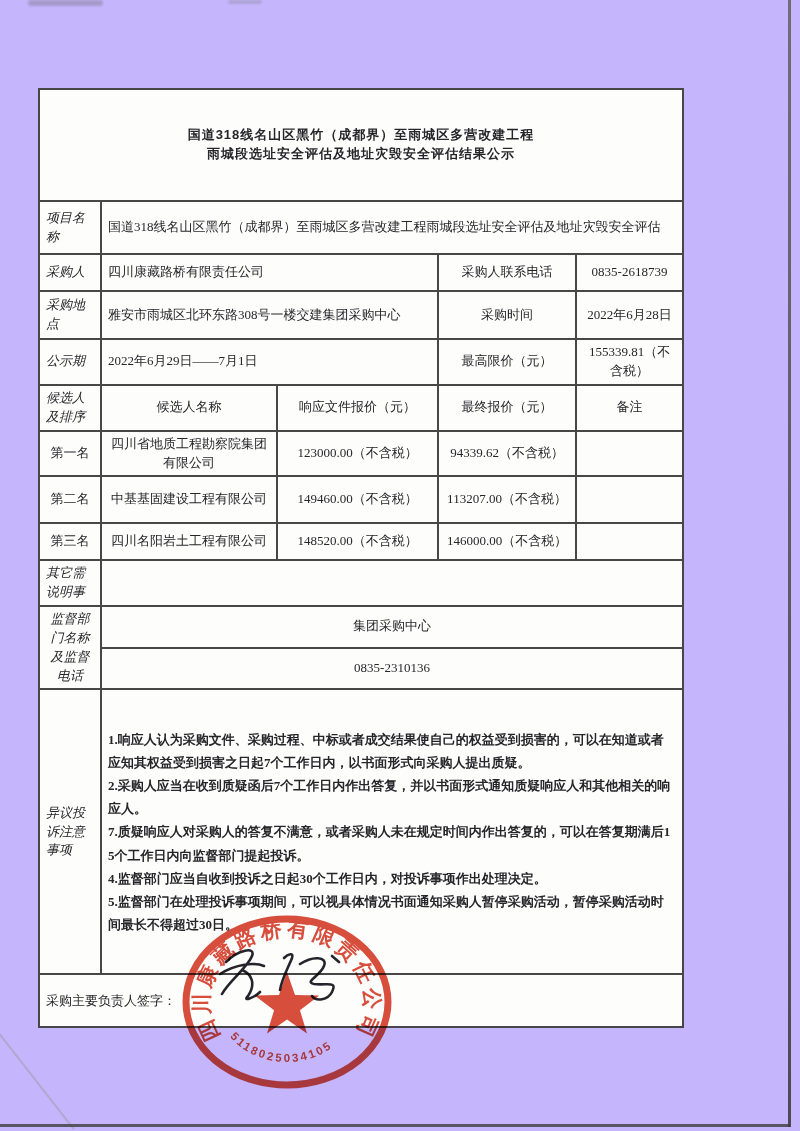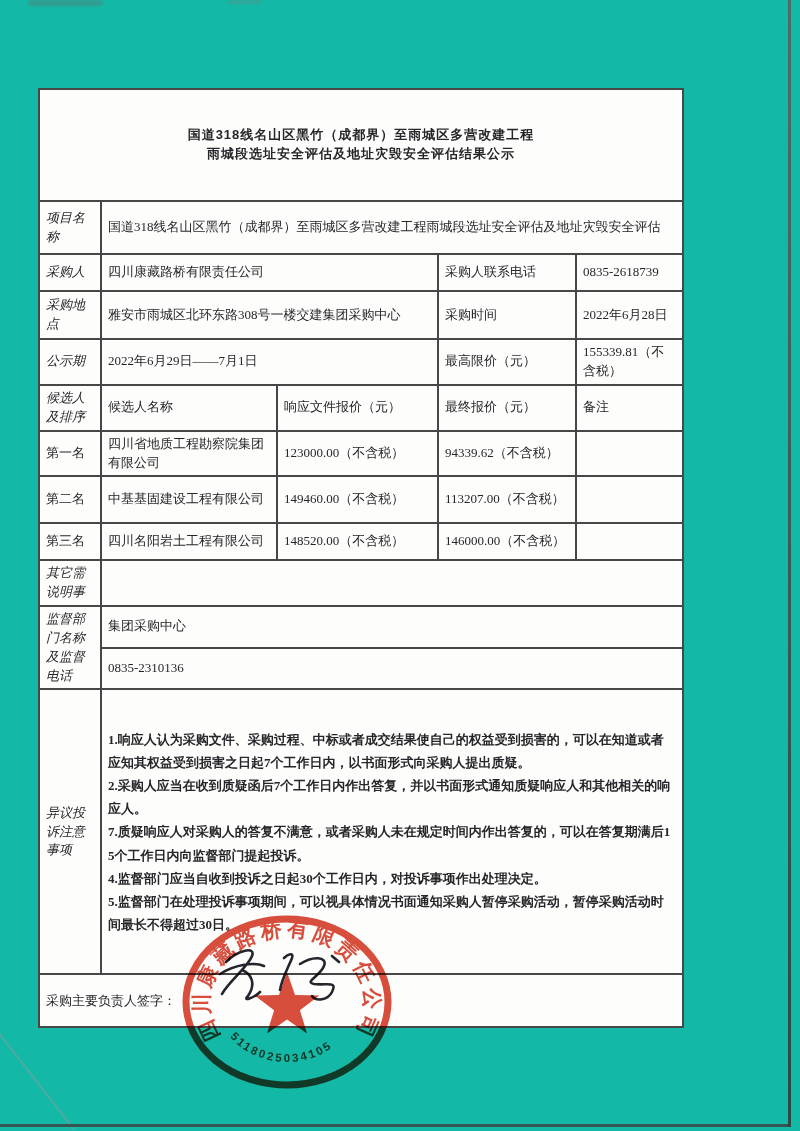--- a/index.html
+++ b/index.html
@@ -1,21 +1,21 @@
 <!DOCTYPE html>
 <html><head>
 <meta charset="utf-8">
 <style>
   html, body { margin: 0; padding: 0; }
   body { font-family: "Liberation Serif", serif; }
   .page {
     position: relative;
     width: 800px;
     height: 1131px;
-    background: #14b8a6;
+    background: #c4b5fd;
     overflow: hidden;
     color: #26262a;
   }
   
   .edge-right {
     position: absolute; left: 788px; top: 0; width: 3px; height: 1127px;
     background: linear-gradient(to bottom, #5a5a5a, #3f3f3f 60%, #2e2e2e);
     opacity: .8;
   }
   .edge-bottom {
@@ -53,21 +53,21 @@
   }
   .title-cell {
     text-align: center;
     font-family: "Liberation Sans", sans-serif;
     font-weight: bold;
     font-size: 21px;
     line-height: 1.55;
     letter-spacing: 1px;
   }
   .lab { padding: 3px 4px 3px 5px; font-style: italic; }
-  .cen { }
+  .cen { text-align: center; }
   .val { padding-left: 7px; }
   .small { font-size: 12px; line-height: 1.35; }
   .obj-items div { line-height: 1.78; }
   .obj-cell { padding: 8px 10px 8px 7px; font-weight: bold; }
   .sign-cell { font-size: 14px; padding-left: 8px; }
 
   .overlay { position: absolute; pointer-events: none; }
   .stamp { mix-blend-mode: multiply; opacity: .93; }
   .sig { mix-blend-mode: multiply; }
 </style>

